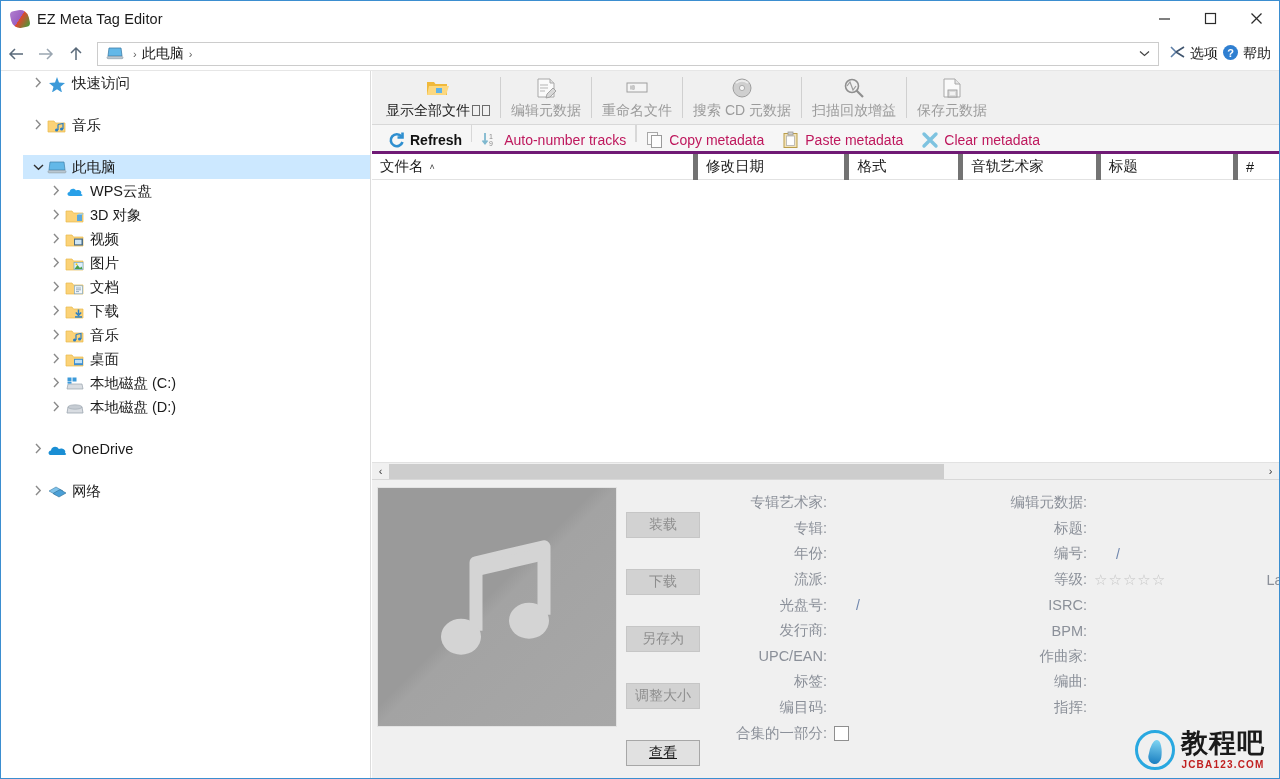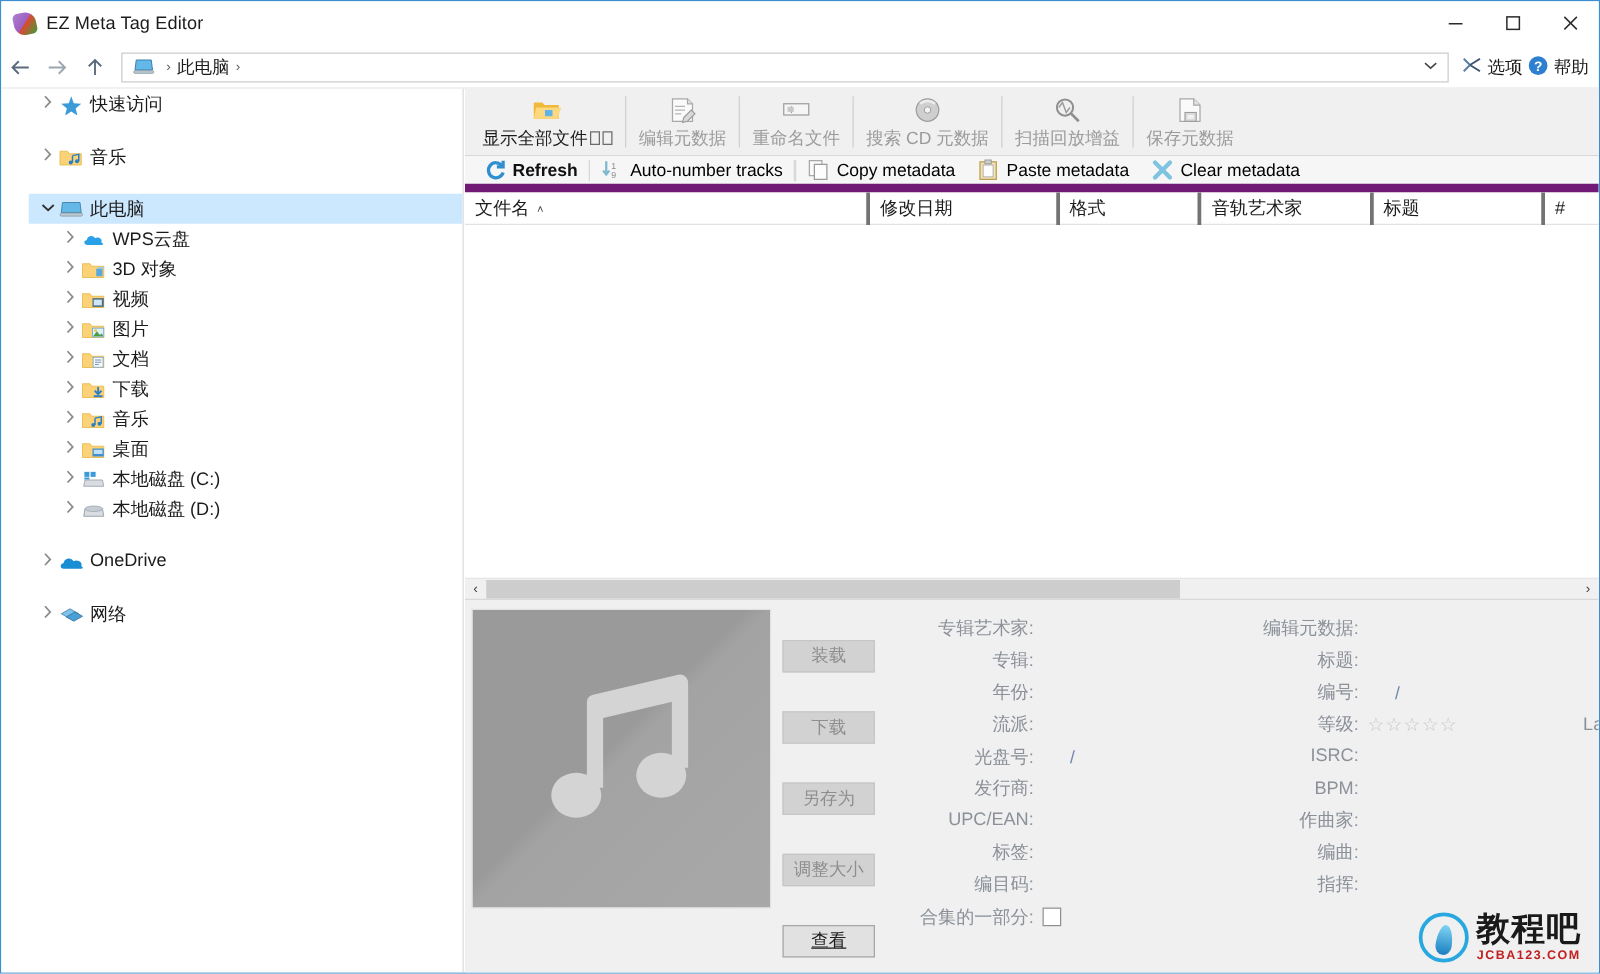--- a/index.html
+++ b/index.html
@@ -111,35 +111,35 @@
   }
   .mtbtn .ic { height: 24px; display: flex; align-items: center; justify-content: center; }
   .mtbtn .lbl { font-size: 14px; color: #9b9b9b; white-space: nowrap; margin-top: 2px; }
   .mtbtn.enabled .lbl { color: #1b1b1b; }
   .mtsep { width: 1px; background: #d0d0d0; margin: 6px 0; flex: none; }
   .glyphbox { display: inline-block; width: 8px; height: 11px;
     border: 1px solid #6b6b6b; margin-left: 2px; vertical-align: -1px; }
 
   
   #subtoolbar {
-    height: 29px; background: #f6f6f6; border-bottom: 7px solid #701a75;
-    display: flex; align-items: center; padding-left: 6px; gap: 0px;
+    height: 29px; background: #f6f6f6; border-bottom: 3px solid #701a75;
+    display: flex; align-items: flex-start; padding-left: 6px; gap: 0px;
   }
   .stbtn { display: flex; align-items: center; gap: 5px; padding: 0 9px; height: 29px;
-           font-size: 14px; color: #000000; white-space: nowrap; }
+           font-size: 14px; color: #be185d; white-space: nowrap; }
   .stbtn.enabled { color: #111; font-weight: bold; }
   .stsep { width: 1px; height: 17px; background: #d8d8d8; flex: none; }
 
   
   #listheader {
     height: 26px; background: #ffffff; border-bottom: 1px solid #e2e2e2;
     display: flex; align-items: center; font-size: 14.5px; color: #1b1b1b;
   }
   .colh { display: flex; align-items: center; height: 26px; padding-left: 8px;
-          border-left: 3px solid #737373; overflow: hidden; white-space: nowrap; }
+          border-left: 5px solid #737373; overflow: hidden; white-space: nowrap; }
   .colh:first-child { border-left: none; }
   .sortcaret { font-size: 9px; color: #444; margin-left: 6px; }
 
   
   #listbody { flex: 1 1 auto; background: #fff; position: relative; overflow: hidden; }
 
   
   #hscroll {
     height: 17px; background: #f0f0f0; display: flex; align-items: center;
     border-top: 1px solid #e2e2e2;

